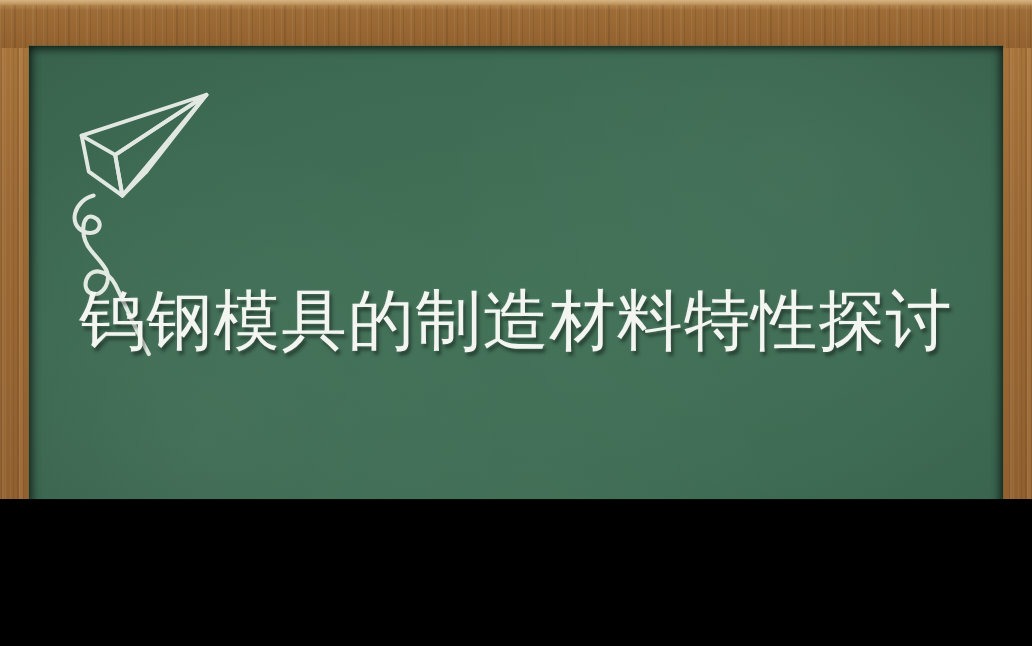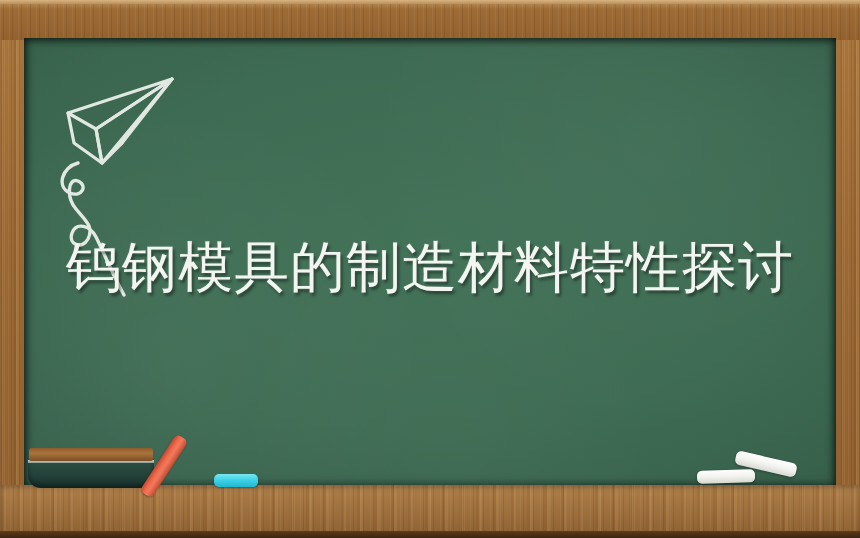--- a/index.html
+++ b/index.html
@@ -8,21 +8,21 @@
     background: #000;
   }
   body {
     font-family: "DejaVu Sans", "Liberation Sans", sans-serif;
   }
 
   
   .slide {
     position: relative;
     width: 860px;
-    height: 538px;
+    height: 416px;
     overflow: hidden;
     background: #404040;
   }
 
   
   .frame {
     position: absolute;
     inset: 0;
     background:
       repeating-linear-gradient(90deg,

